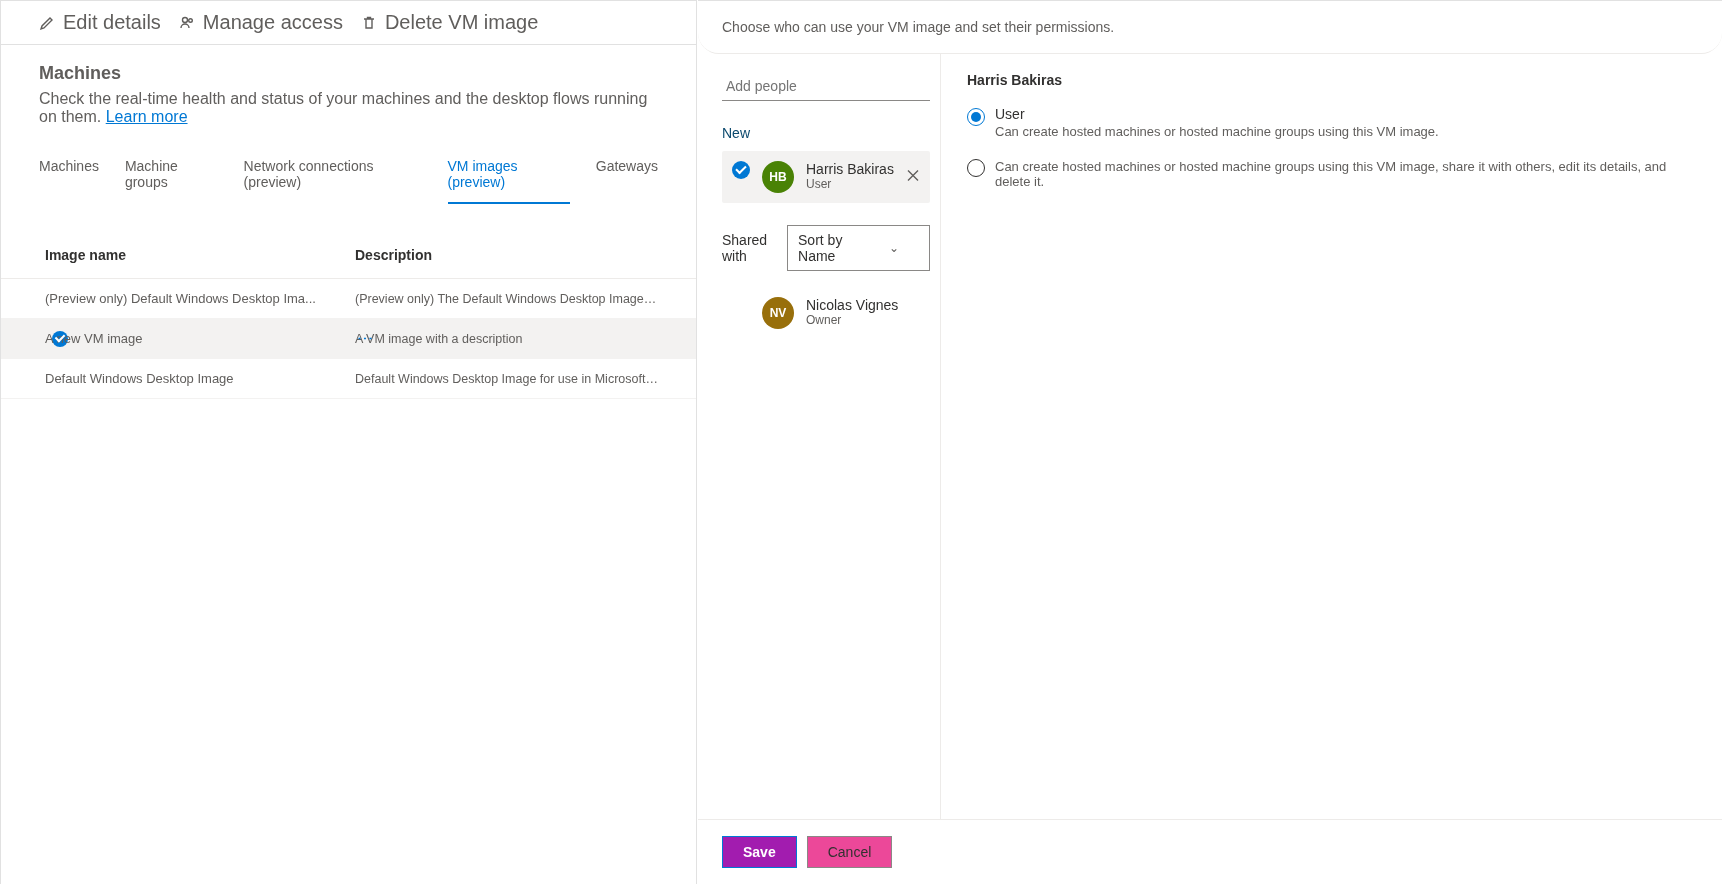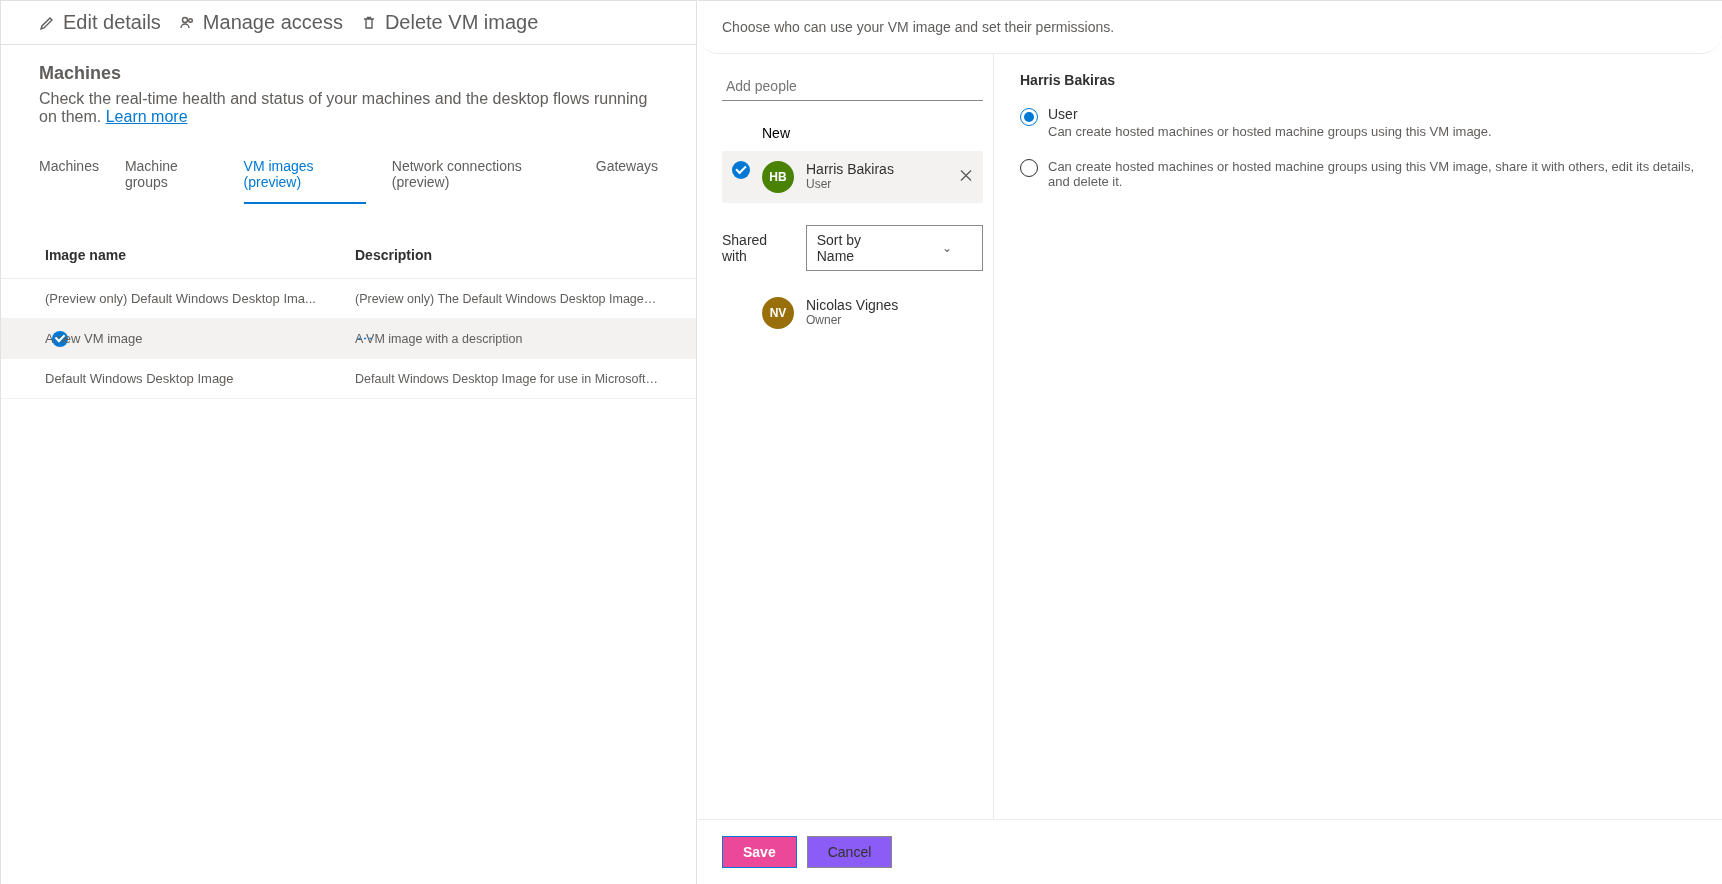--- a/index.html
+++ b/index.html
@@ -113,39 +113,39 @@
     border-bottom: 1px solid #edebe9;
     font-size: 14px;
     border-radius: 21px;
   }
   .panel-body {
     flex: 1;
     display: flex;
     overflow: hidden;
   }
   .panel-left {
-    width: 296px;
+    width: 243px;
     padding: 18px 10px 0 24px;
     border-right: 1px solid #edebe9;
   }
   .panel-right {
     flex: 1;
     padding: 18px 26px 0 26px;
   }
   .add-people-input {
     width: 100%;
     border: none;
     border-bottom: 1px solid #8a8886;
     padding: 6px 4px;
     font-size: 14px;
     color: #605e5c;
     outline: none;
     margin-bottom: 24px;
   }
-  .section-label { color: #000000; font-size: 14px; margin-bottom: 10px; margin-left: 40px; }
+  .section-label { color: #0c4a6e; font-size: 14px; margin-bottom: 10px; }
 
   .person-row {
     display: flex; gap: 12px;
     padding: 10px 10px; border-radius: 2px;
     position: relative;
   }
   .person-row.selected { background: #f3f2f1; }
   .person-check {
     width: 18px; height: 18px; border-radius: 50%; background: #0078d4;
     display:inline-flex; align-items:center; justify-content:center;
@@ -196,23 +196,23 @@
   .radio-text .rt-desc  { font-size: 13px; color: #605e5c; margin-top: 2px; }
 
   
   .panel-footer {
     border-top: 1px solid #edebe9;
     padding: 16px 24px;
     display: flex; gap: 10px;
   }
   .btn {
     padding: 7px 20px; font-size: 14px; cursor: pointer;
-    border: 1px solid #8a8886; background: #8b5cf6; color: #323130;
-  }
-  .btn.primary { background: #ec4899; border-color: #0078d4; color: #fff; font-weight: 600; }
+    border: 1px solid #8a8886; background: #ec4899; color: #323130;
+  }
+  .btn.primary { background: #a21caf; border-color: #0078d4; color: #fff; font-weight: 600; }
 
   .icon-stroke { stroke: #605e5c; fill: none; stroke-width: 1.4; }
 </style>
 </head>
 <body>
 
 <div class="main-area">
 
   <div class="toolbar">
     <div class="toolbar-btn">
@@ -240,22 +240,22 @@
   <div class="page-header">
     <div class="page-title">Machines</div>
     <div class="page-sub">
       <span>Check the real-time health and status of your machines and the desktop flows running on them. </span><a href="#">Learn more</a>
     </div>
   </div>
 
   <div class="tabs">
     <div class="tab">Machines</div>
     <div class="tab">Machine groups</div>
+    <div class="tab">Network connections (preview)</div>
     <div class="tab active">VM images (preview)</div>
-    <div class="tab">Network connections (preview)</div>
     <div class="tab">Gateways</div>
   </div>
 
   <div class="table-wrap">
     <div class="table-header">
       <div class="cell-check"></div>
       <div>Image name</div>
       <div>Description</div>
     </div>
 

